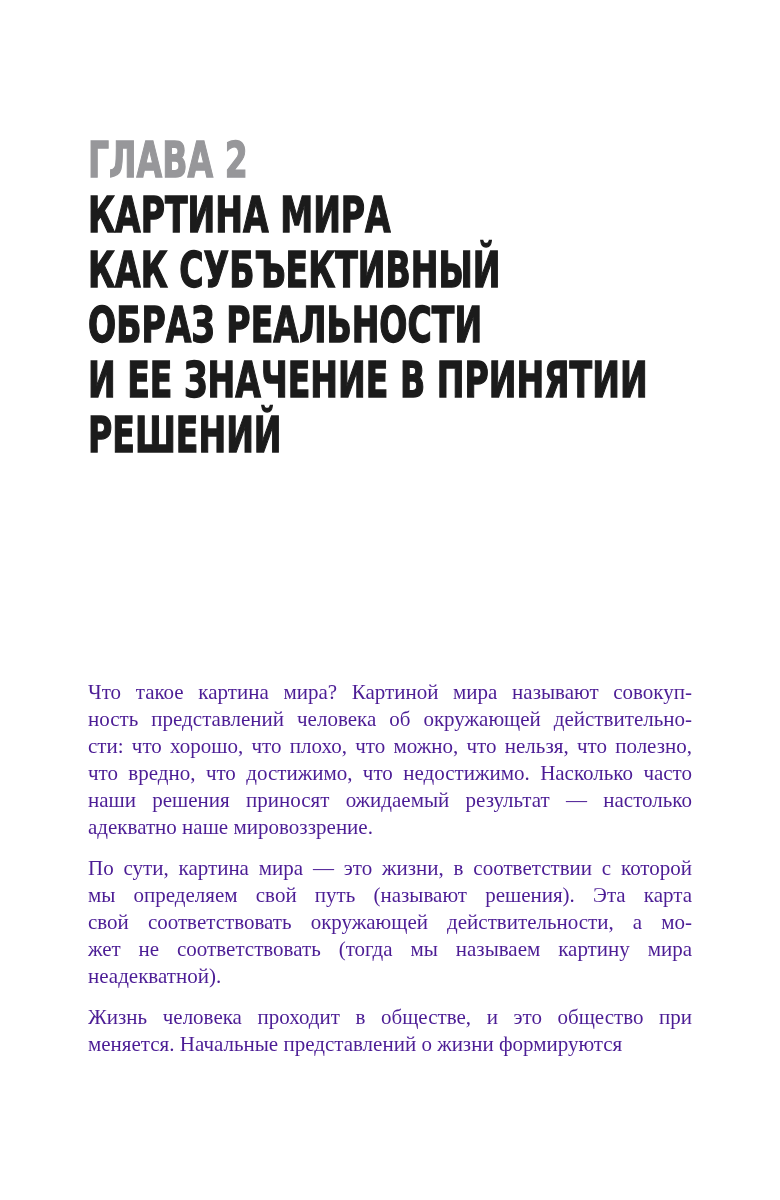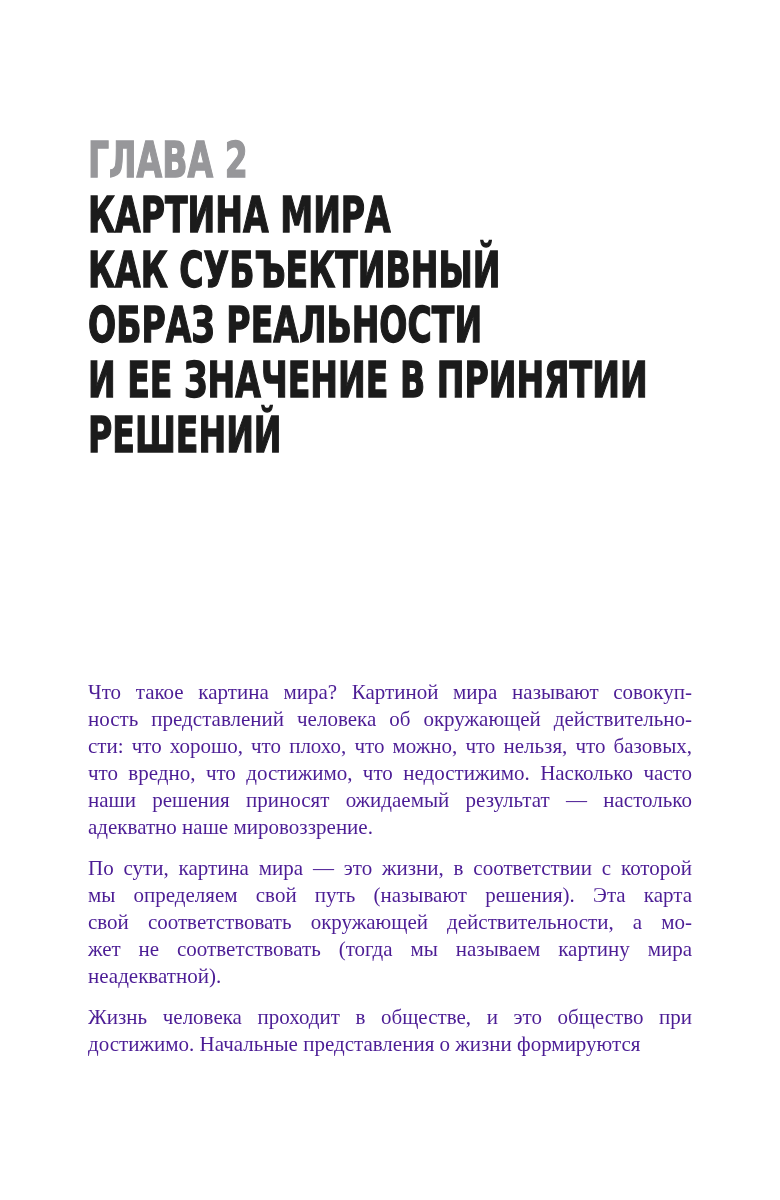--- a/index.html
+++ b/index.html
@@ -60,37 +60,37 @@
       <div class="title-line">ОБРАЗ РЕАЛЬНОСТИ</div>
       <div class="title-line">И ЕЕ ЗНАЧЕНИЕ В ПРИНЯТИИ</div>
       <div class="title-line">РЕШЕНИЙ</div>
     </div>
 
     <div class="body-block">
 
       <div class="paragraph">
         <div class="body-line">Что такое картина мира? Картиной мира называют совокуп-</div>
         <div class="body-line">ность представлений человека об окружающей действительно-</div>
-        <div class="body-line">сти: что хорошо, что плохо, что можно, что нельзя, что базовых,</div>
+        <div class="body-line">сти: что хорошо, что плохо, что можно, что нельзя, что полезно,</div>
         <div class="body-line">что вредно, что достижимо, что недостижимо. Насколько часто</div>
         <div class="body-line">наши решения приносят ожидаемый результат — настолько</div>
         <div class="body-line last">адекватно наше мировоззрение.</div>
       </div>
 
       <div class="paragraph">
         <div class="body-line">По сути, картина мира — это жизни, в соответствии с которой</div>
         <div class="body-line">мы определяем свой путь (называют решения). Эта карта</div>
         <div class="body-line">свой соответствовать окружающей действительности, а мо-</div>
         <div class="body-line">жет не соответствовать (тогда мы называем картину мира</div>
         <div class="body-line last">неадекватной).</div>
       </div>
 
       <div class="paragraph">
         <div class="body-line">Жизнь человека проходит в обществе, и это общество при</div>
-        <div class="body-line last">достижимо. Начальные представления о жизни формируются</div>
+        <div class="body-line last">меняется. Начальные представлений о жизни формируются</div>
       </div>
 
     </div>
 
     <div class="page-number">11</div>
 
   </div>
 </div>
 
 </body></html>

